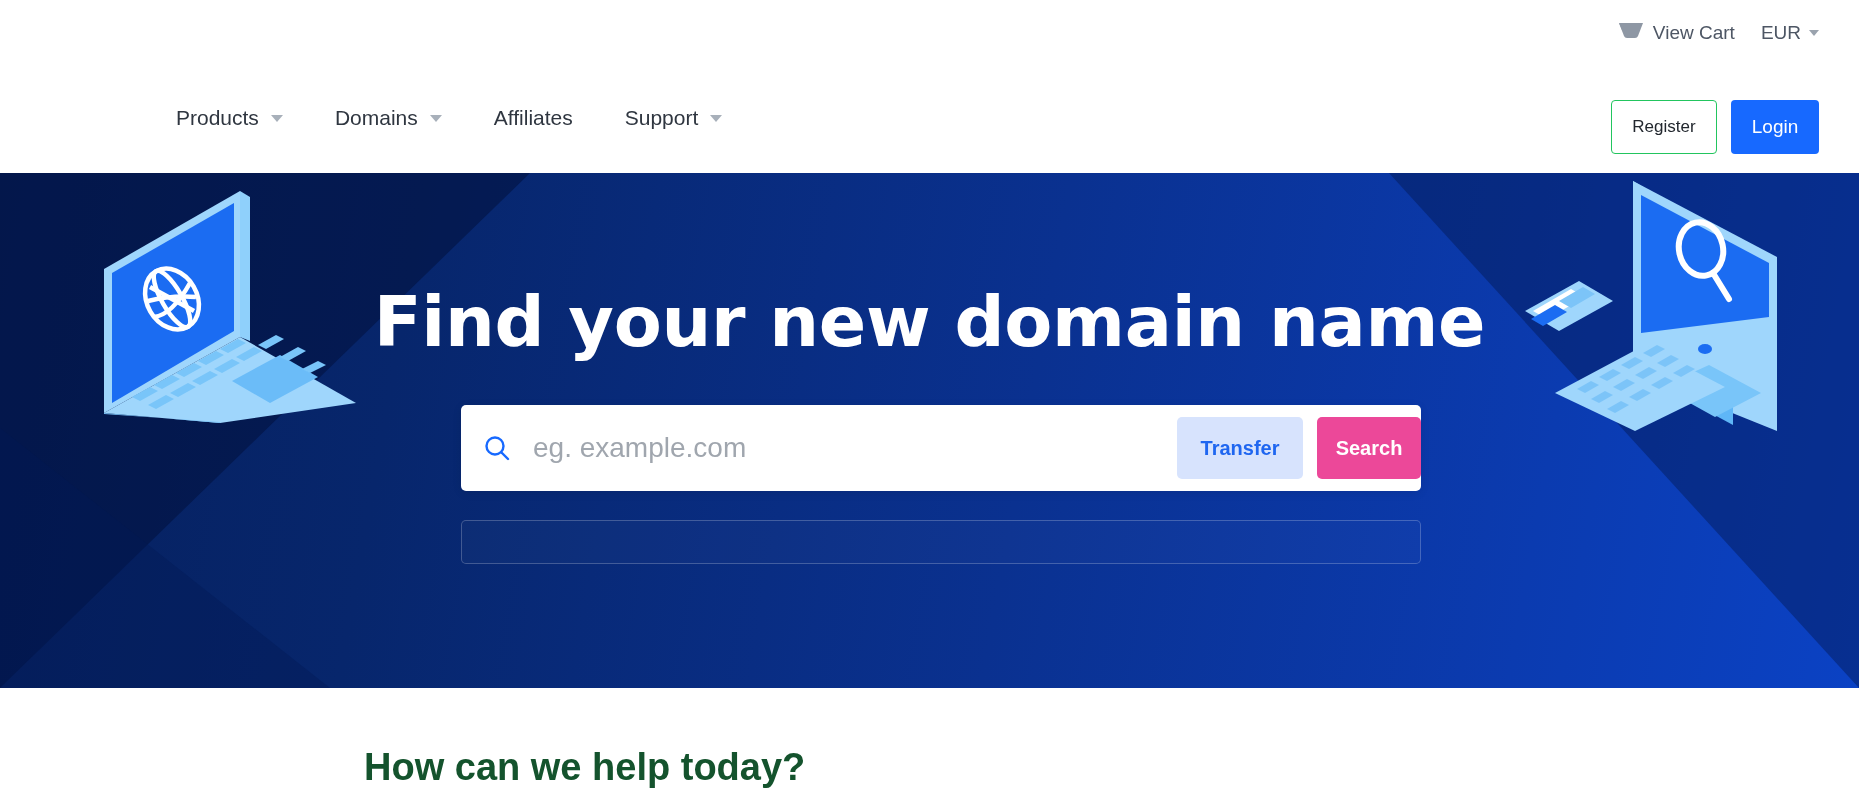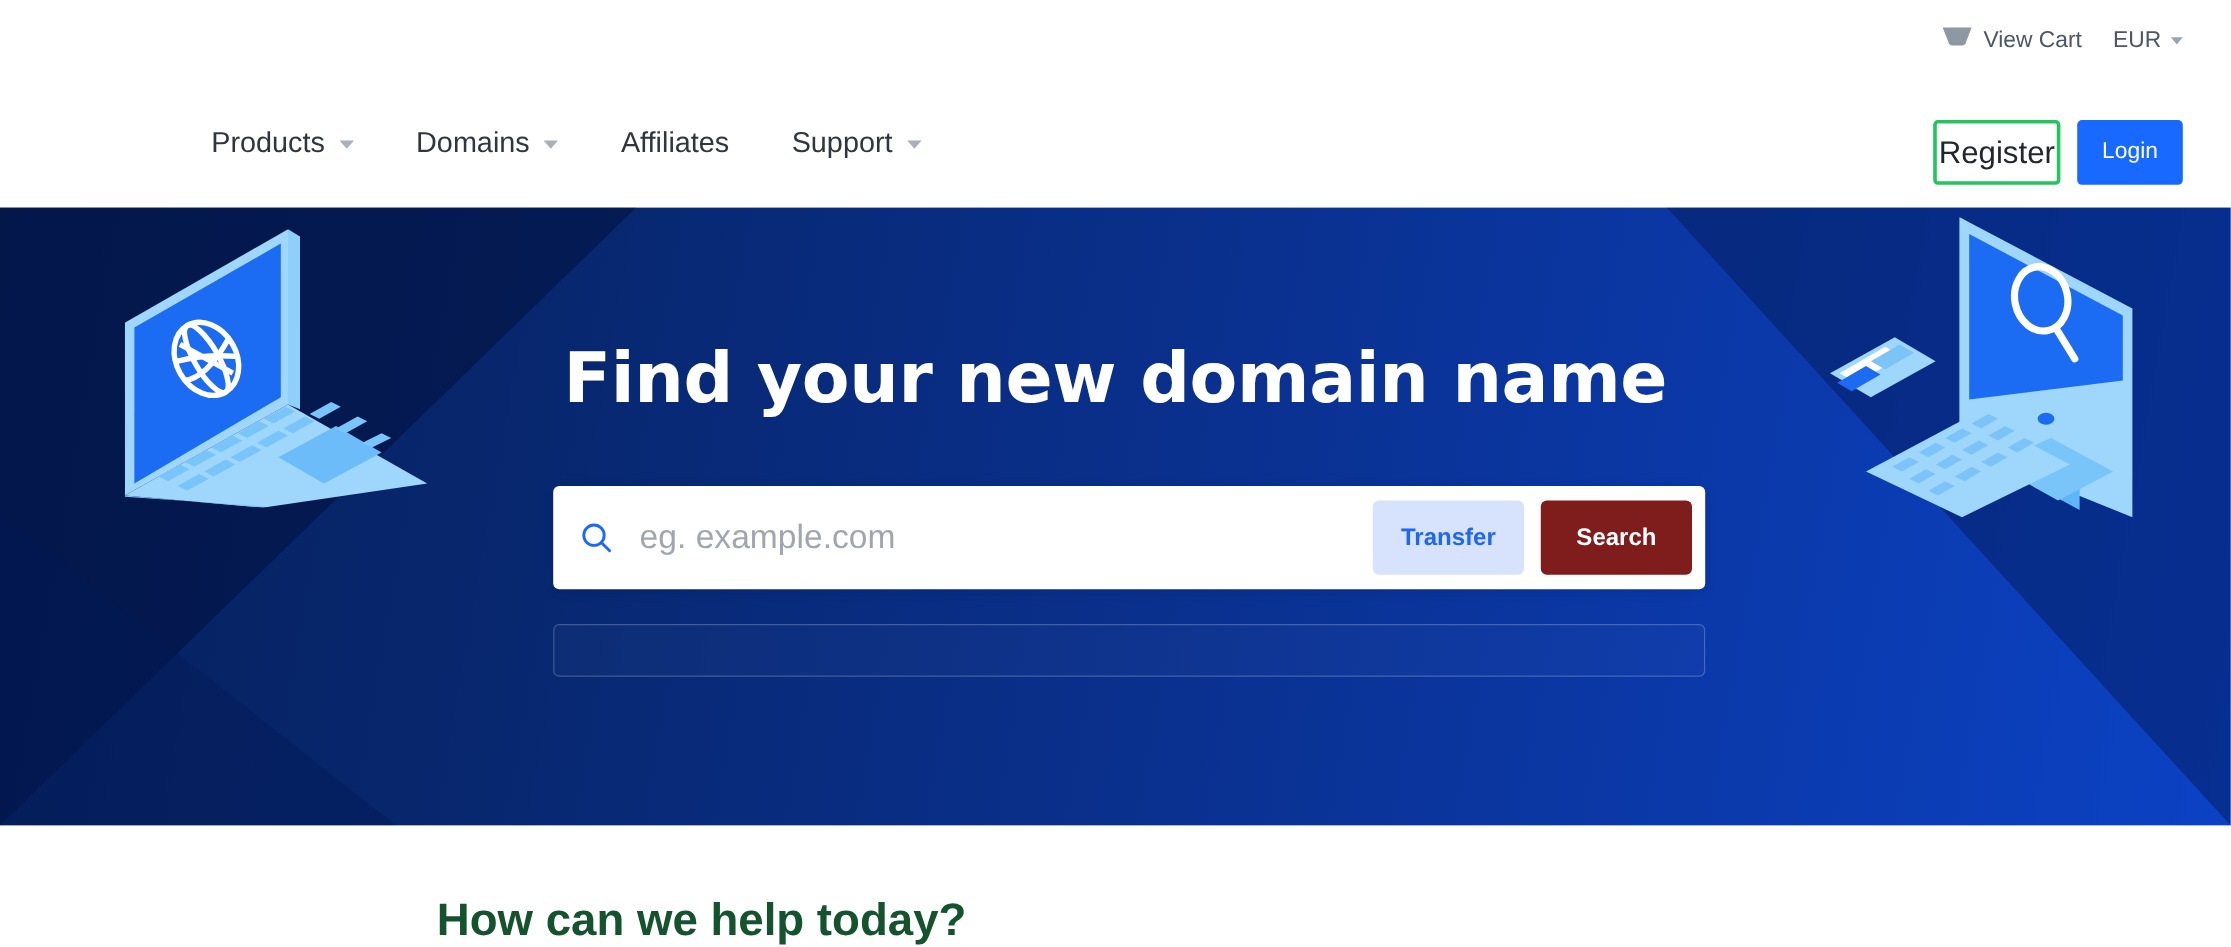--- a/index.html
+++ b/index.html
@@ -104,21 +104,21 @@
   }
   .nav-item {
     display: flex;
     align-items: center;
     gap: 12px;
     padding: 14px 26px;
     cursor: pointer;
     white-space: nowrap;
   }
   .nav-item-label {
-    font-size: 24px;
+    font-size: 21px;
     color: #2f3640;
     font-family: "Liberation Sans", sans-serif;
   }
   .nav-caret {
     width: 0; height: 0;
     border-left: 6px solid transparent;
     border-right: 6px solid transparent;
     border-top: 7px solid #a8b0ba;
   }
 
@@ -127,24 +127,24 @@
     right: 40px;
     top: 22px;
     display: flex;
     align-items: center;
     gap: 14px;
   }
   .btn-register {
     width: 106px;
     height: 54px;
     background: #ffffff;
-    border: 3px solid #22c55e;
+    border: 1px solid #22c55e;
     border-radius: 4px;
     color: #22272e;
-    font-size: 26px;
+    font-size: 17px;
     font-family: "Liberation Sans", sans-serif;
     cursor: pointer;
     display: flex;
     align-items: center;
     justify-content: center;
   }
   .btn-login {
     width: 88px;
     height: 54px;
     background: #1769ff;
@@ -195,21 +195,21 @@
     width: 1859px;
     height: 515px;
   }
 
   .hero-title {
     position: absolute;
     left: 0; top: 108px;
     width: 1859px;
     text-align: center;
     color: #ffffff;
-    font-size: 58px;
+    font-size: 70px;
     font-weight: 700;
     letter-spacing: -0.3px;
     font-family: "DejaVu Sans", sans-serif;
   }
 
   
   .illus-left {
     position: absolute;
     left: 104px;
     top: 18px;
@@ -258,24 +258,23 @@
     background: #d7e3fd;
     border: none;
     border-radius: 5px;
     color: #1f66f0;
     font-size: 20px;
     font-weight: 700;
     font-family: "Liberation Sans", sans-serif;
     cursor: pointer;
   }
   .btn-search {
-    width: 126px;
+    width: 104px;
     height: 62px;
-    margin-right: 11px;
-    background: #7f1d1d;
+    background: #ec4899;
     border: none;
     border-radius: 5px;
     color: #ffffff;
     font-size: 20px;
     font-weight: 700;
     font-family: "Liberation Sans", sans-serif;
     cursor: pointer;
   }
 
   .suggest-box {

